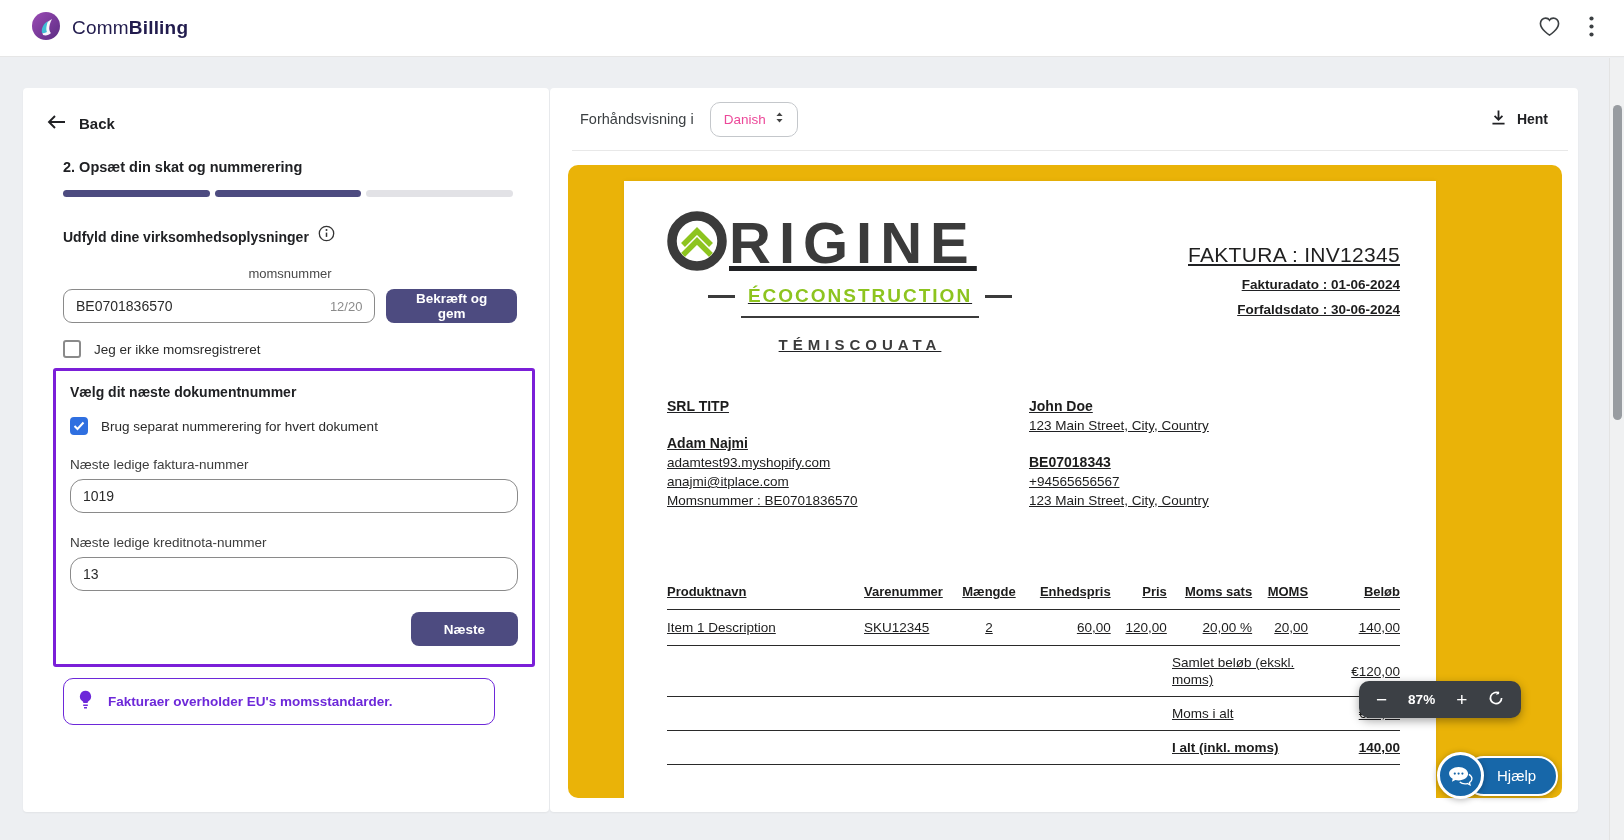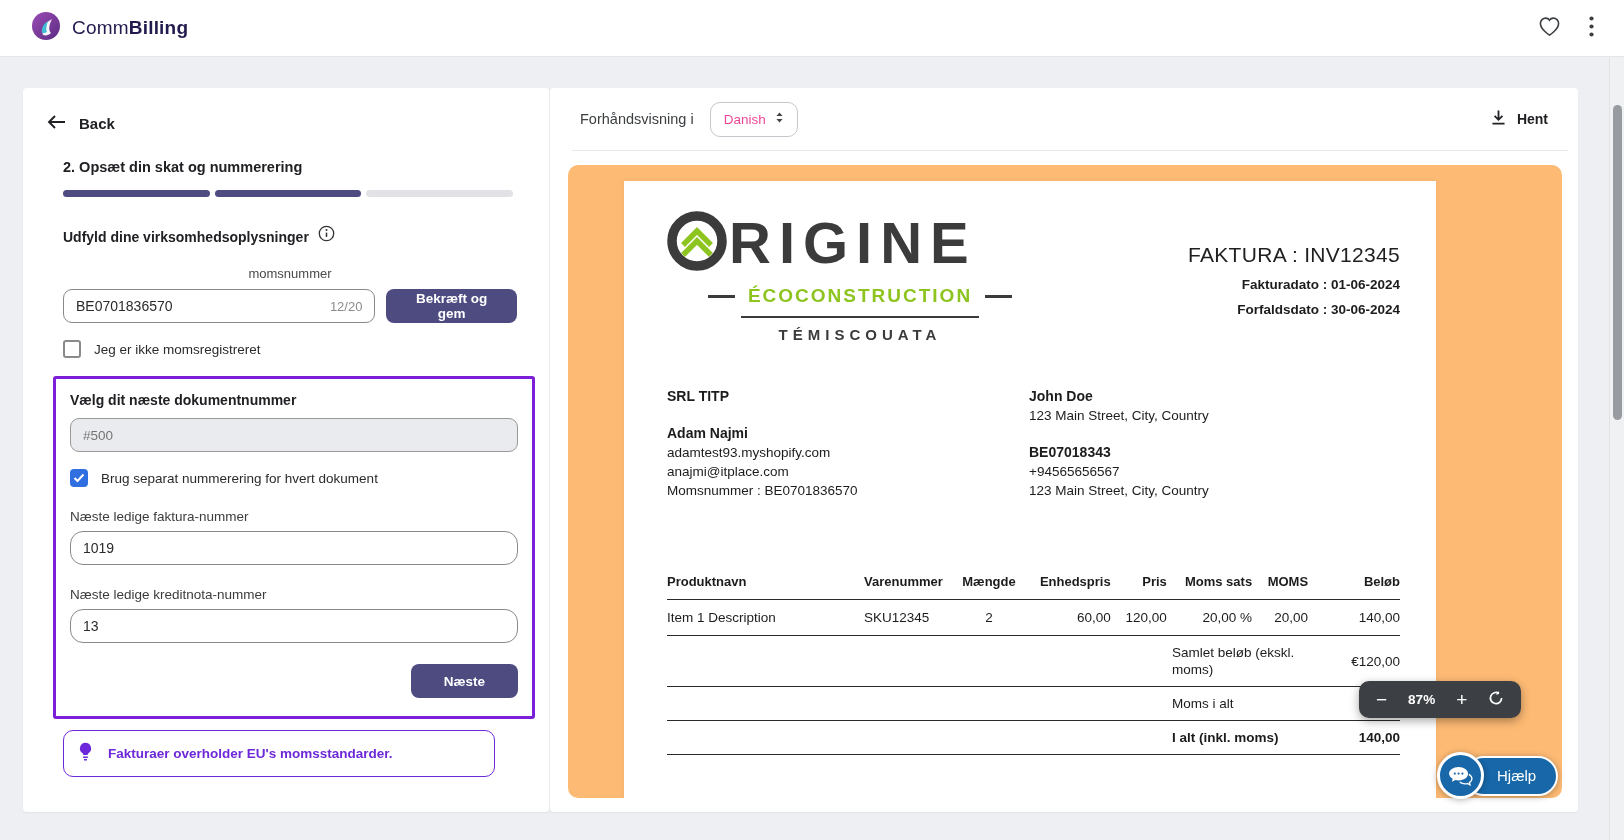--- a/index.html
+++ b/index.html
@@ -43,21 +43,21 @@
   .counter { color:#8b8b8b; font-size:13px; }
   .btn { background:#4d4b80; color:#fff; border:none; border-radius:8px; font-weight:700;
          font-size:13.5px; height:34px; padding:0 14px; cursor:pointer;
          font-family:"Liberation Sans", sans-serif; }
   .check-row { margin-top:17px; display:flex; align-items:center; gap:13px;
                font-size:13.5px; color:#2b2b2b; }
   .checkbox { width:18px; height:18px; border:2px solid #8a8a8a; border-radius:3px;
               background:#fff; cursor:pointer; flex:0 0 auto; }
   .checkbox.checked { background:#2f6fe0; border-color:#2f6fe0; display:flex;
                       align-items:center; justify-content:center; border-radius:4px; }
-  .highlight-box { margin:18px 0 0 -10px; width:482px; border:3px solid #7b1fd8;
+  .highlight-box { margin:10px 0 0 -10px; width:482px; border:3px solid #7b1fd8;
                    border-radius:3px; padding:13px 14px 18px; }
   .hl-title { font-size:14px; font-weight:700; }
   .dis-shell { margin-top:10px; width:100%; height:34px; background:#e9ebef;
                border:1px solid #999; border-radius:9px; display:flex; align-items:center; padding:0 12px; }
   .dis-shell input { border:none; outline:none; flex:1; background:transparent; font-size:13.5px;
                      color:#9aa0a6; font-family:"Liberation Sans", sans-serif; }
   .hl-label { margin-top:22px; font-size:13.5px; color:#3c3c3c; }
   .full-shell { margin-top:7px; width:100%; height:34px; border:1px solid #8a8a8a;
                 border-radius:13px; display:flex; align-items:center; padding:0 12px; background:#fff; }
   .full-shell input { border:none; outline:none; flex:1; font-size:14px; color:#2b2b2b;
@@ -73,35 +73,35 @@
   .preview-header { height:62px; display:flex; align-items:center; padding:0 30px 0 30px; }
   .preview-label { font-size:14.5px; color:#3c4043; }
   .lang-select { margin-left:16px; height:35px; border:1px solid #c4c7cb; border-radius:10px;
                  background:#fff; display:flex; align-items:center; gap:9px; padding:0 13px;
                  font-size:13.5px; color:#ec4899; cursor:pointer;
                  font-family:"Liberation Sans", sans-serif; }
   .download-btn { margin-left:auto; display:flex; align-items:center; gap:10px; background:none;
                   border:none; font-weight:700; font-size:14px; color:#202124; cursor:pointer;
                   font-family:"Liberation Sans", sans-serif; }
   .divider { height:1px; background:#e8e8e8; margin:0 10px 0 22px; }
-  .preview-area { margin:14px 16px 0 18px; height:633px; background:#fdba74;
-                  border-radius:10px; overflow:hidden; }
+  .preview-area { margin:14px 16px 0 18px; height:633px; background:#eab308;
+                  border-radius:10px; overflow:hidden;text-decoration:underline; }
   .invoice { margin:16px 0 0 56px; width:812px; height:640px; background:#fff;
              padding:30px 36px 0 43px; box-shadow:0 0 5px rgba(0,0,0,.06); color:#1c1c1c; }
   .inv-top { display:flex; }
   .inv-logo { width:400px; }
   .logo-row1 { display:flex; align-items:center; }
   .logo-rest { font-size:58px; font-weight:700; letter-spacing:8px; color:#3b3b3b;
                line-height:1; margin-left:2px; }
   .logo-row2 { width:386px; display:flex; align-items:center; justify-content:center;
                gap:13px; margin-top:10px; }
   .logo-dash { width:27px; height:3px; background:#3b3b3b; }
   .logo-eco { color:#8dc41f; font-weight:700; font-size:19px; letter-spacing:2px; }
   .logo-underline { width:238px; height:2px; background:#3b3b3b; margin:9px 0 0 74px; }
-  .logo-tagline { width:386px; text-align:center; margin-top:8px; font-weight:700;
+  .logo-tagline { width:386px; text-align:center; margin-top:18px; font-weight:700;
                   font-size:15px; letter-spacing:5px; color:#3b3b3b; }
   .inv-head-right { margin-left:auto; text-align:right; padding-top:32px; }
   .inv-title { font-size:21px; font-weight:500; color:#1f1f1f; letter-spacing:.3px; }
   .inv-date { margin-top:10px; font-weight:700; font-size:13.5px; }
   .inv-addresses { display:flex; margin-top:44px; font-size:13.5px; line-height:19px; }
   .addr-left { width:362px; }
   .addr-name { font-weight:700; font-size:14px; }
   .addr-gap { height:18px; }
   .inv-table { margin-top:70px; width:100%; border-collapse:collapse; }
   .inv-table th { font-size:13px; font-weight:700; padding:4px 0 10px;
@@ -218,23 +218,20 @@
       <button class="btn">Bekræft og gem</button>
     </div>
 
     <div class="check-row">
       <div class="checkbox"></div>
       <span>Jeg er ikke momsregistreret</span>
     </div>
 
     <div class="highlight-box">
       <div class="hl-title">Vælg dit næste dokumentnummer</div>
-      <div class="dis-shell">
-        <input type="text" disabled="" placeholder="#500" style="">
-      </div>
       <div class="check-row">
         <div class="checkbox checked">
           <span>
             <svg width="12" height="10" viewBox="0 0 12 10">
                 <path d="M1.5 5l3 3L10.5 1.5" stroke="#fff" stroke-width="2" fill="none"></path>
               </svg>
           </span>
         </div>
         <span>Brug separat nummerering for hvert dokument</span>
       </div>

